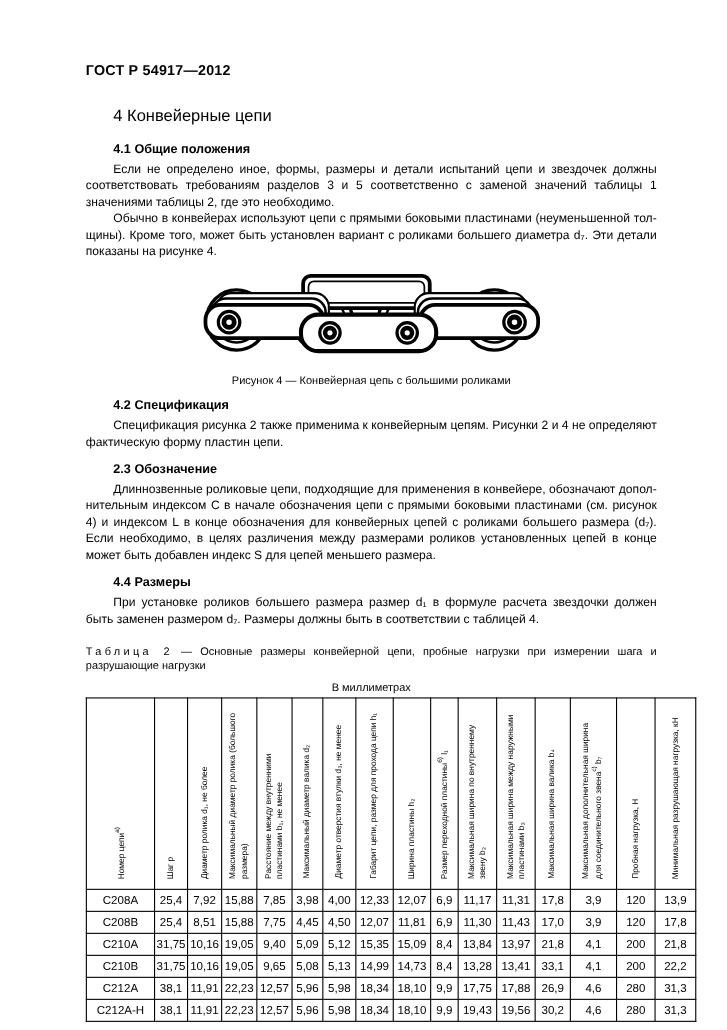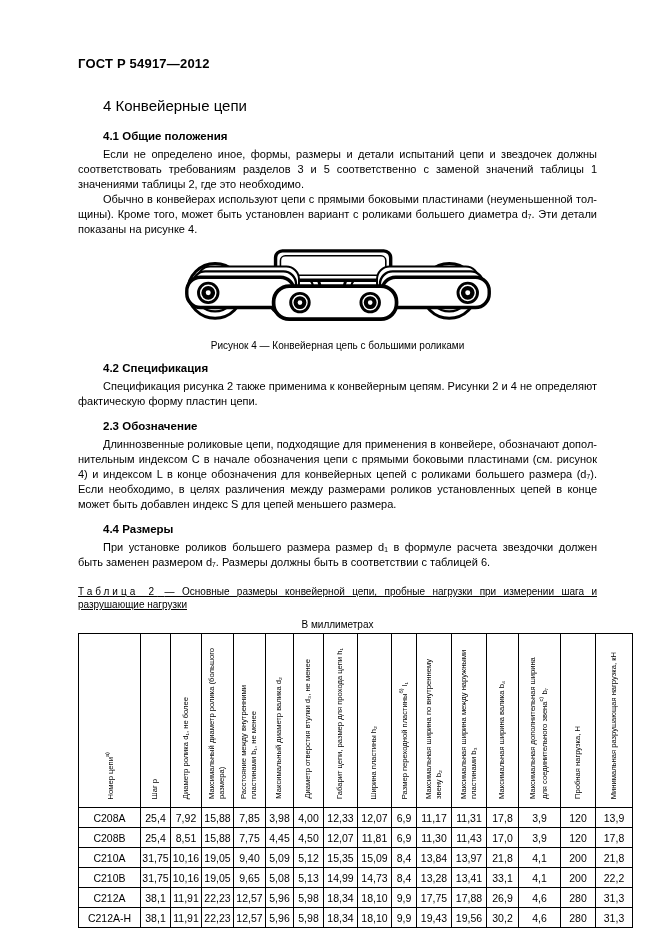--- a/index.html
+++ b/index.html
@@ -8,21 +8,21 @@
     font-family:"Liberation Sans","DejaVu Sans",sans-serif;
     color:#000;overflow:hidden;
   }
   .page{box-sizing:border-box;width:661px;height:936px;padding:56px 64px 0 78px;position:relative;}
   .doc-code{font-weight:bold;font-size:13px;letter-spacing:.2px;}
   .chapter{font-size:15px;font-weight:normal;margin:26px 0 16px 25px;}
   .subhead{font-size:11.5px;font-weight:bold;margin:11px 0 5px 25px;}
   p.body{font-size:11px;line-height:15px;text-align:justify;text-indent:25px;margin:0;}
   .figure-wrap{text-align:center;margin:10px 0 0 0;}
   .figcaption{text-align:center;font-size:10px;margin:9px 0 2px 0;}
-  .tcap{font-size:10px;line-height:13px;margin-top:15px;text-align:justify;text-decoration:underline;}
+  .tcap{font-size:10px;line-height:13px;margin-top:15px;text-align:justify;}
   .tlabel{letter-spacing:3px;}
   .units{font-size:10px;text-align:center;margin:8px 0 3px 0;}
   table.dims{border-collapse:collapse;table-layout:fixed;width:517px;}
   table.dims th,table.dims td{border:1px solid #000;}
   table.dims thead th{height:166px;vertical-align:bottom;text-align:center;padding:3px 0 4px 0;font-weight:normal;}
   .vtext{
     writing-mode:vertical-rl;transform:rotate(180deg);
     display:inline-block;max-height:156px;
     font-size:7.6px;line-height:1.35;text-align:left;white-space:normal;
   }
@@ -78,21 +78,21 @@
   </div>
   <div class="figcaption">Рисунок 4 — Конвейерная цепь с большими роликами</div>
 
   <div class="subhead">4.2  Спецификация</div>
   <p class="body">Спецификация рисунка 2 также применима к конвейерным цепям. Рисунки 2 и 4 не определяют фактическую форму пластин цепи.</p>
 
   <div class="subhead">2.3  Обозначение</div>
   <p class="body">Длиннозвенные роликовые цепи, подходящие для применения в конвейере, обозначают допол­нительным индексом С в начале обозначения цепи с прямыми боковыми пластинами (см. рисунок 4) и индексом L в конце обозначения для конвейерных цепей с роликами большего размера (d₇). Если необ­ходимо, в целях различения между размерами роликов установленных цепей в конце может быть добавлен индекс S для цепей меньшего размера.</p>
 
   <div class="subhead">4.4  Размеры</div>
-  <p class="body">При установке роликов большего размера размер d₁ в формуле расчета звездочки должен быть заменен размером d₇. Размеры должны быть в соответствии с таблицей 6.</p>
+  <p class="body">При установке роликов большего размера размер d₁ в формуле расчета звездочки должен быть заменен размером d₇. Размеры должны быть в соответствии с таблицей 4.</p>
 
   <div class="tcap">
     <span class="tlabel">Таблица 2</span>
     <span>— Основные размеры конвейерной цепи, пробные нагрузки при измерении шага и разрушающие нагрузки</span>
   </div>
   <div class="units">В миллиметрах</div>
 
   <table class="dims">
     <colgroup>
         <col style="width: 62px;">

